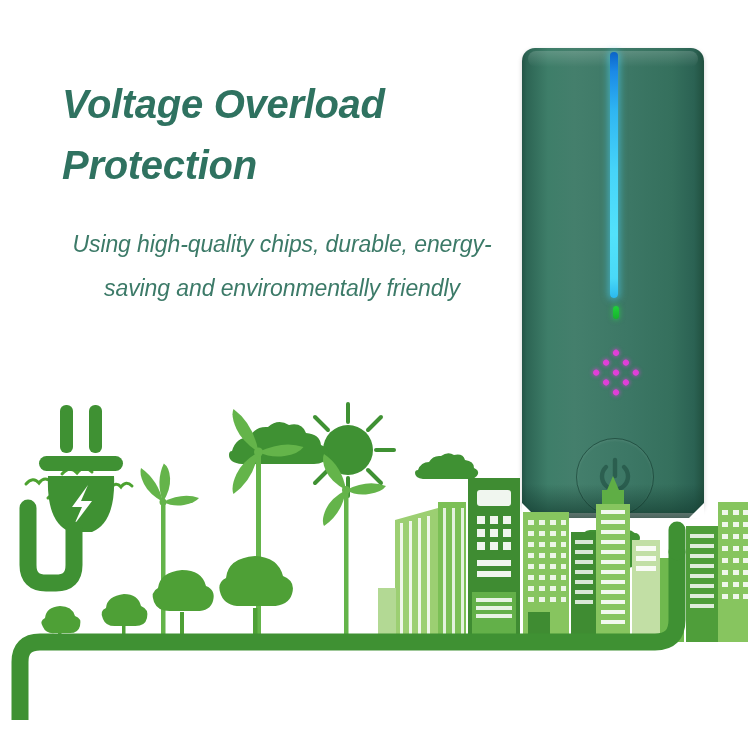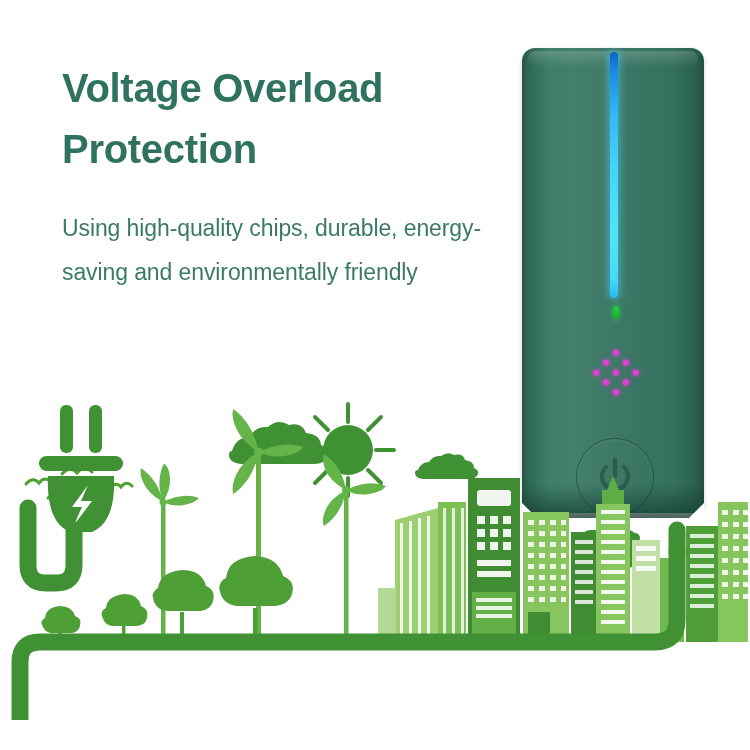--- a/index.html
+++ b/index.html
@@ -20,40 +20,42 @@
   .poster {
     position: absolute;
     inset: 0;
     background: #ffffff;
   }
 
   
   .copy {
     position: absolute;
     left: 62px;
-    top: 58px;
+    top: 74px;
     width: 440px;
+    font-style: italic;
   }
   .headline {
     margin: 0;
     color: #2f7260;
     font-size: 40px;
     font-weight: bold;
     line-height: 1.52;
     letter-spacing: -0.3px;
     white-space: pre-line;
   }
   .subcopy {
     margin: 0;
     padding-top: 26px;
     color: #3c7a68;
     font-size: 23px;
     font-weight: normal;
     line-height: 1.95;
     letter-spacing: -0.1px;
+    text-align: center;
   }
 
   
   .device-wrap {
     position: absolute;
     left: 514px;
     top: 48px;
     width: 198px;
     height: 470px;
   }

